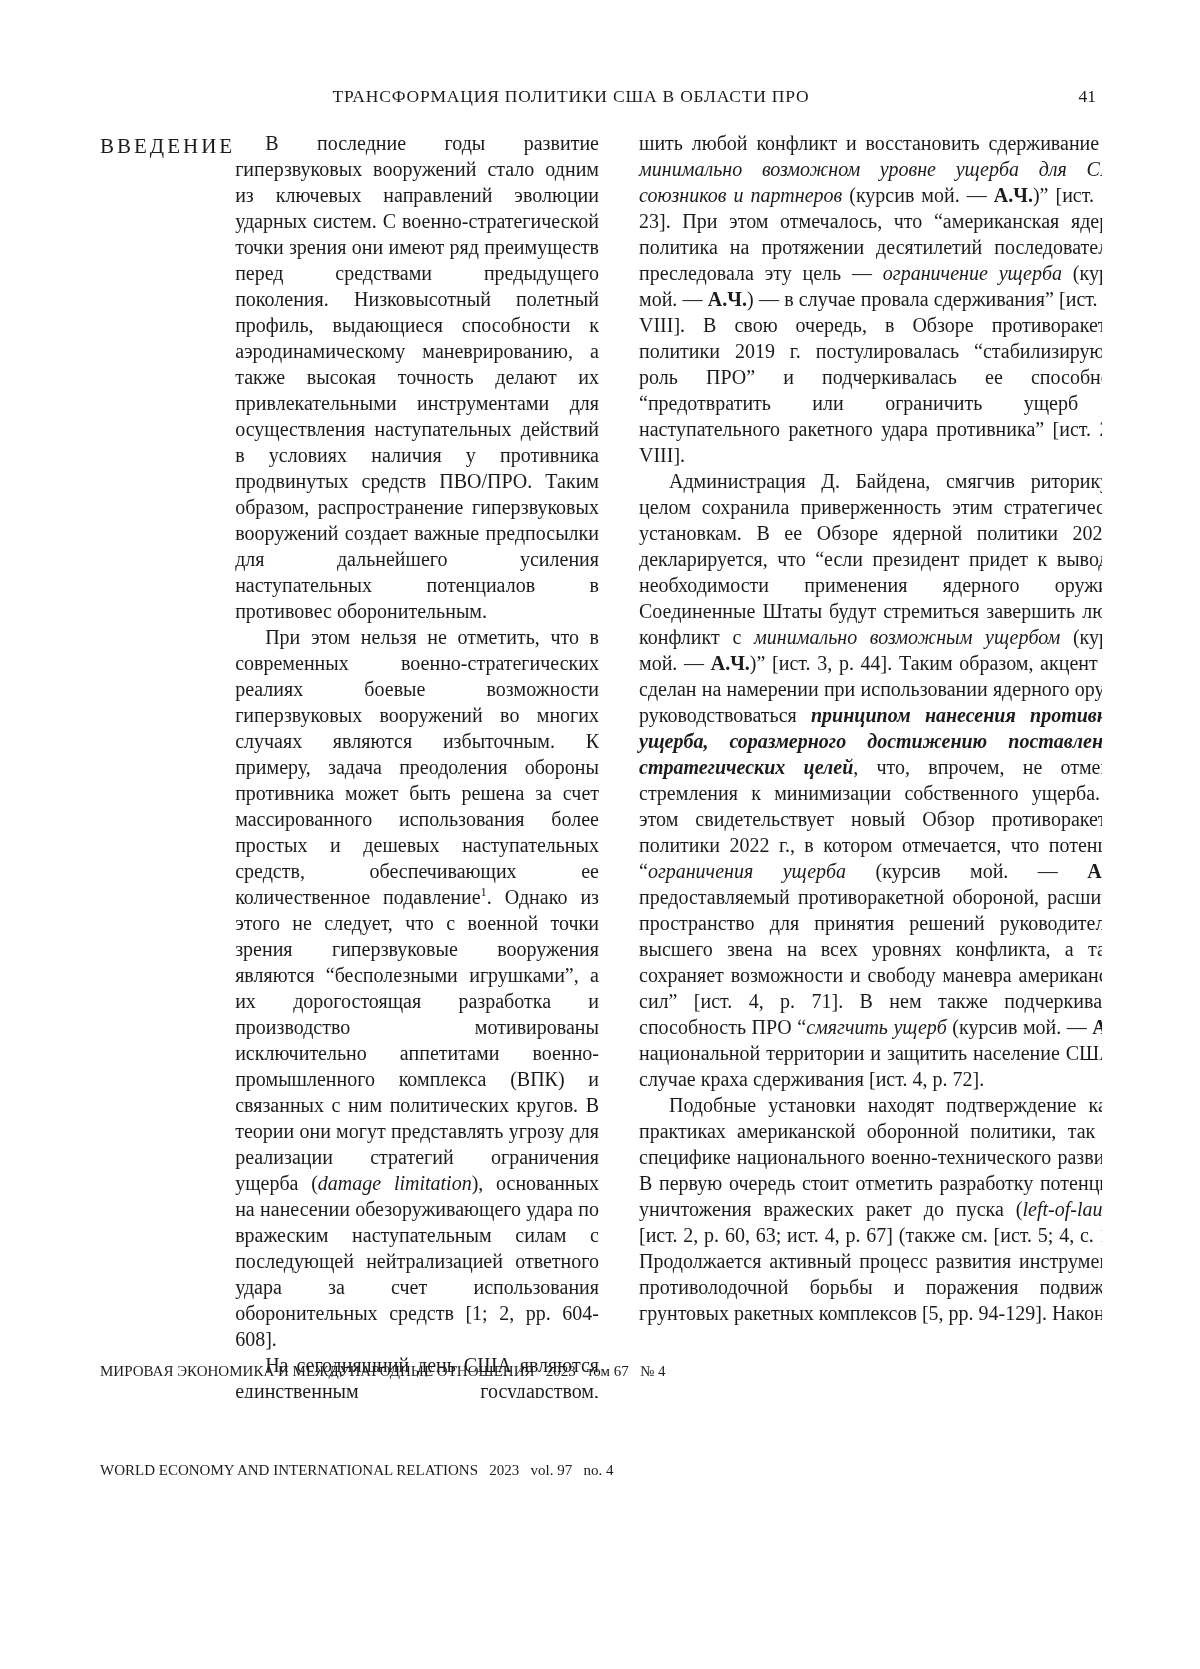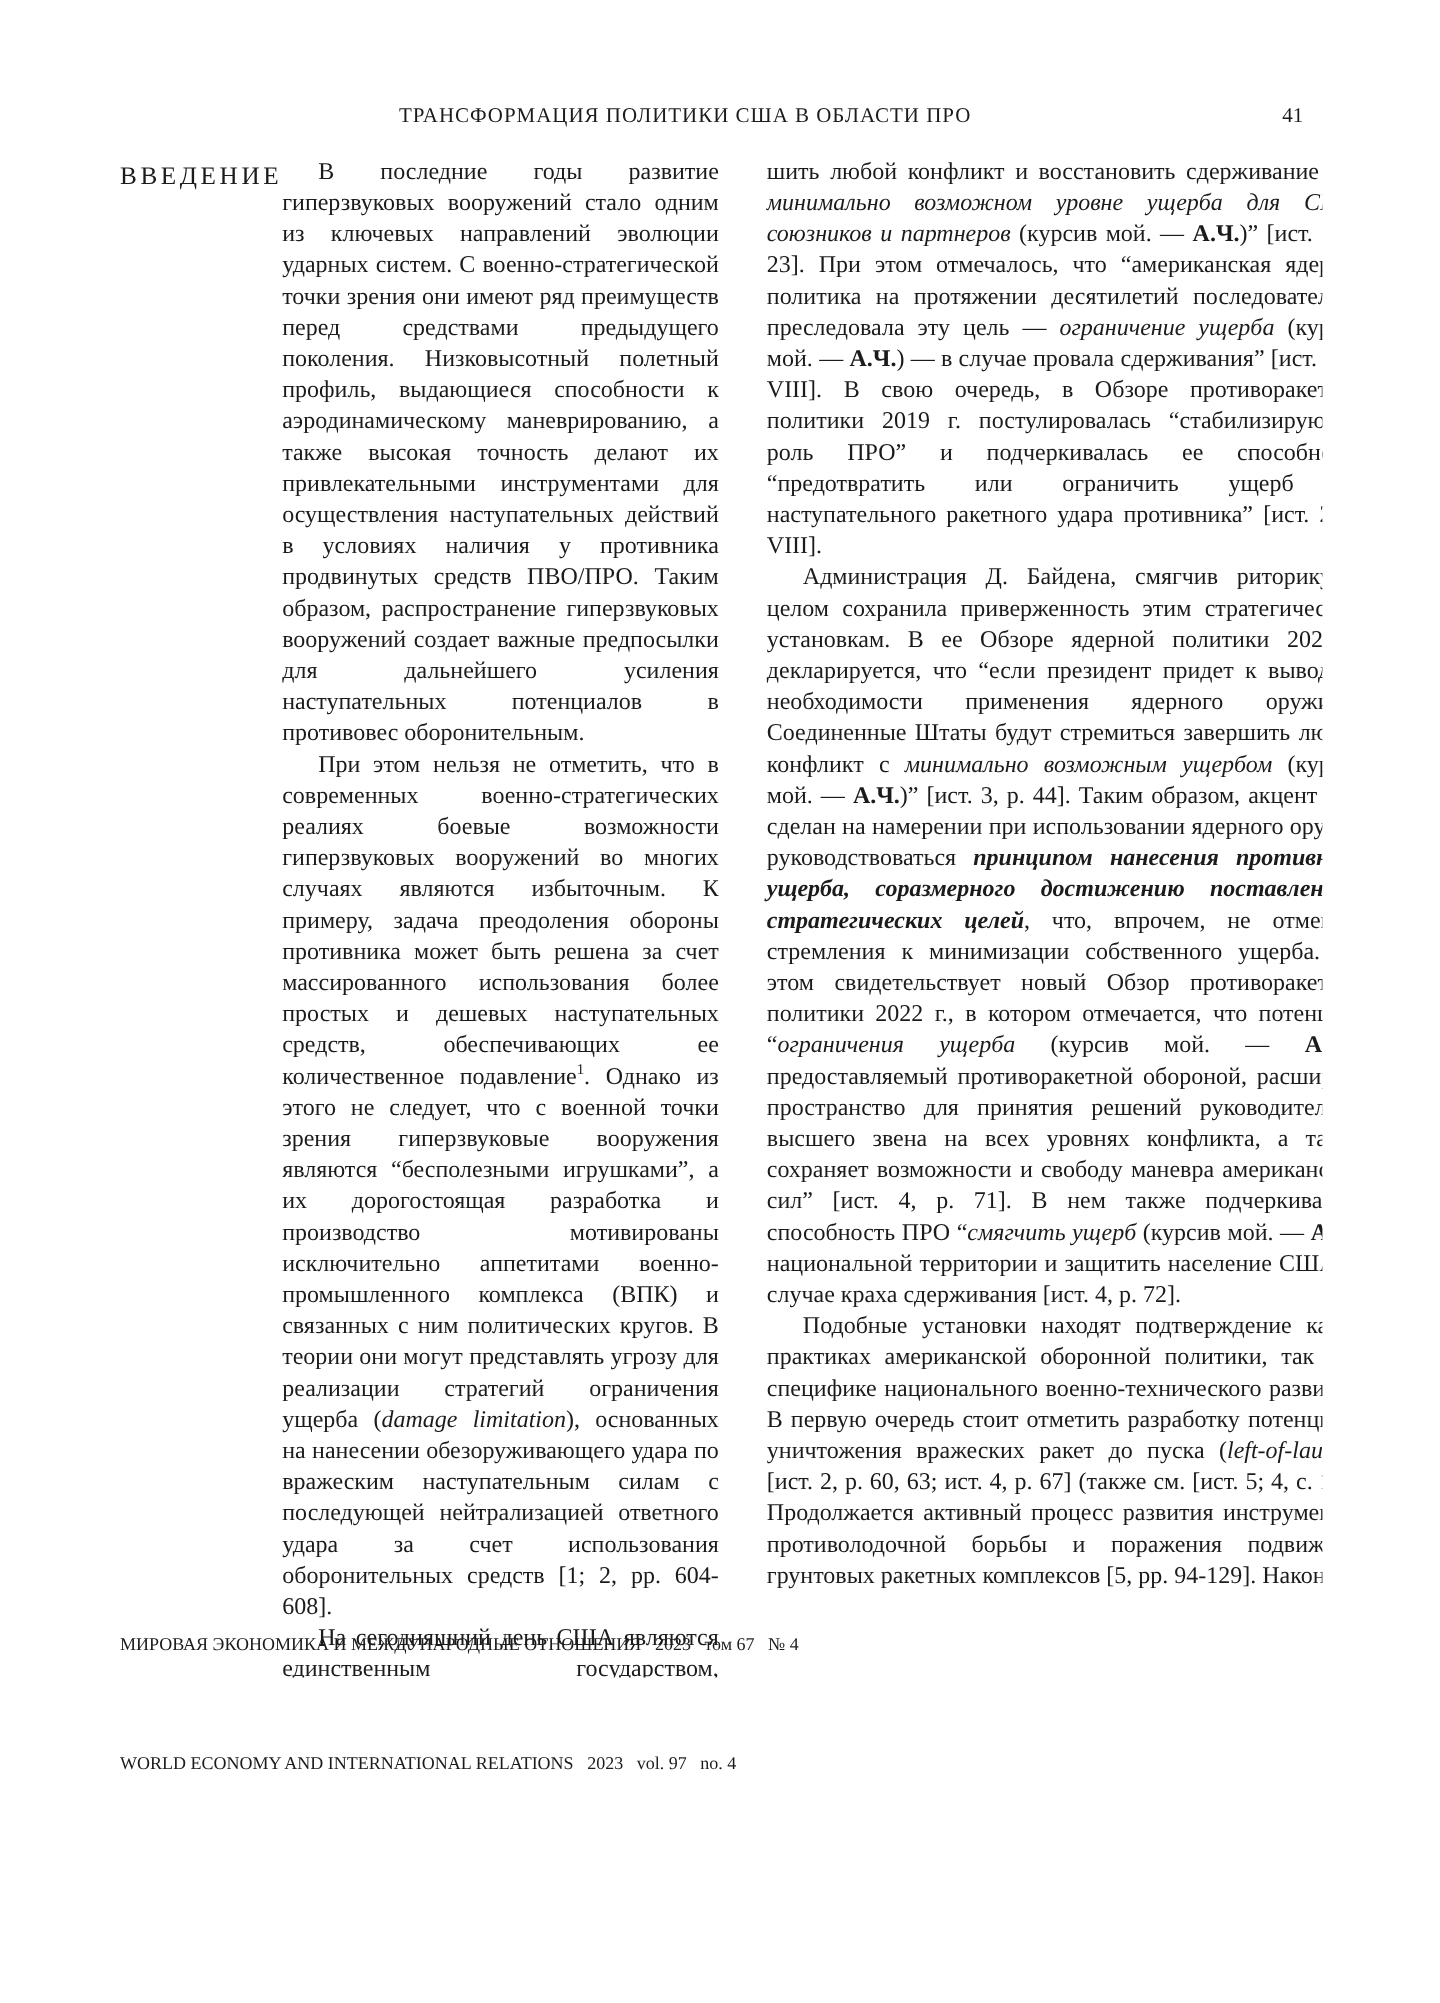--- a/index.html
+++ b/index.html
@@ -25,21 +25,21 @@
     margin-bottom: 18px;
   }
   .runhead-title {
     text-align: center;
     font-size: 17.5px;
     letter-spacing: 0.8px;
     padding-right: 60px;
   }
   .page-number {
     position: absolute;
-    right: 16px;
+    right: 6px;
     top: 0;
     font-size: 17.5px;
   }
   .columns {
     display: flex;
     gap: 40px;
     height: 1268px;
     overflow: hidden;
   }
   .col {

